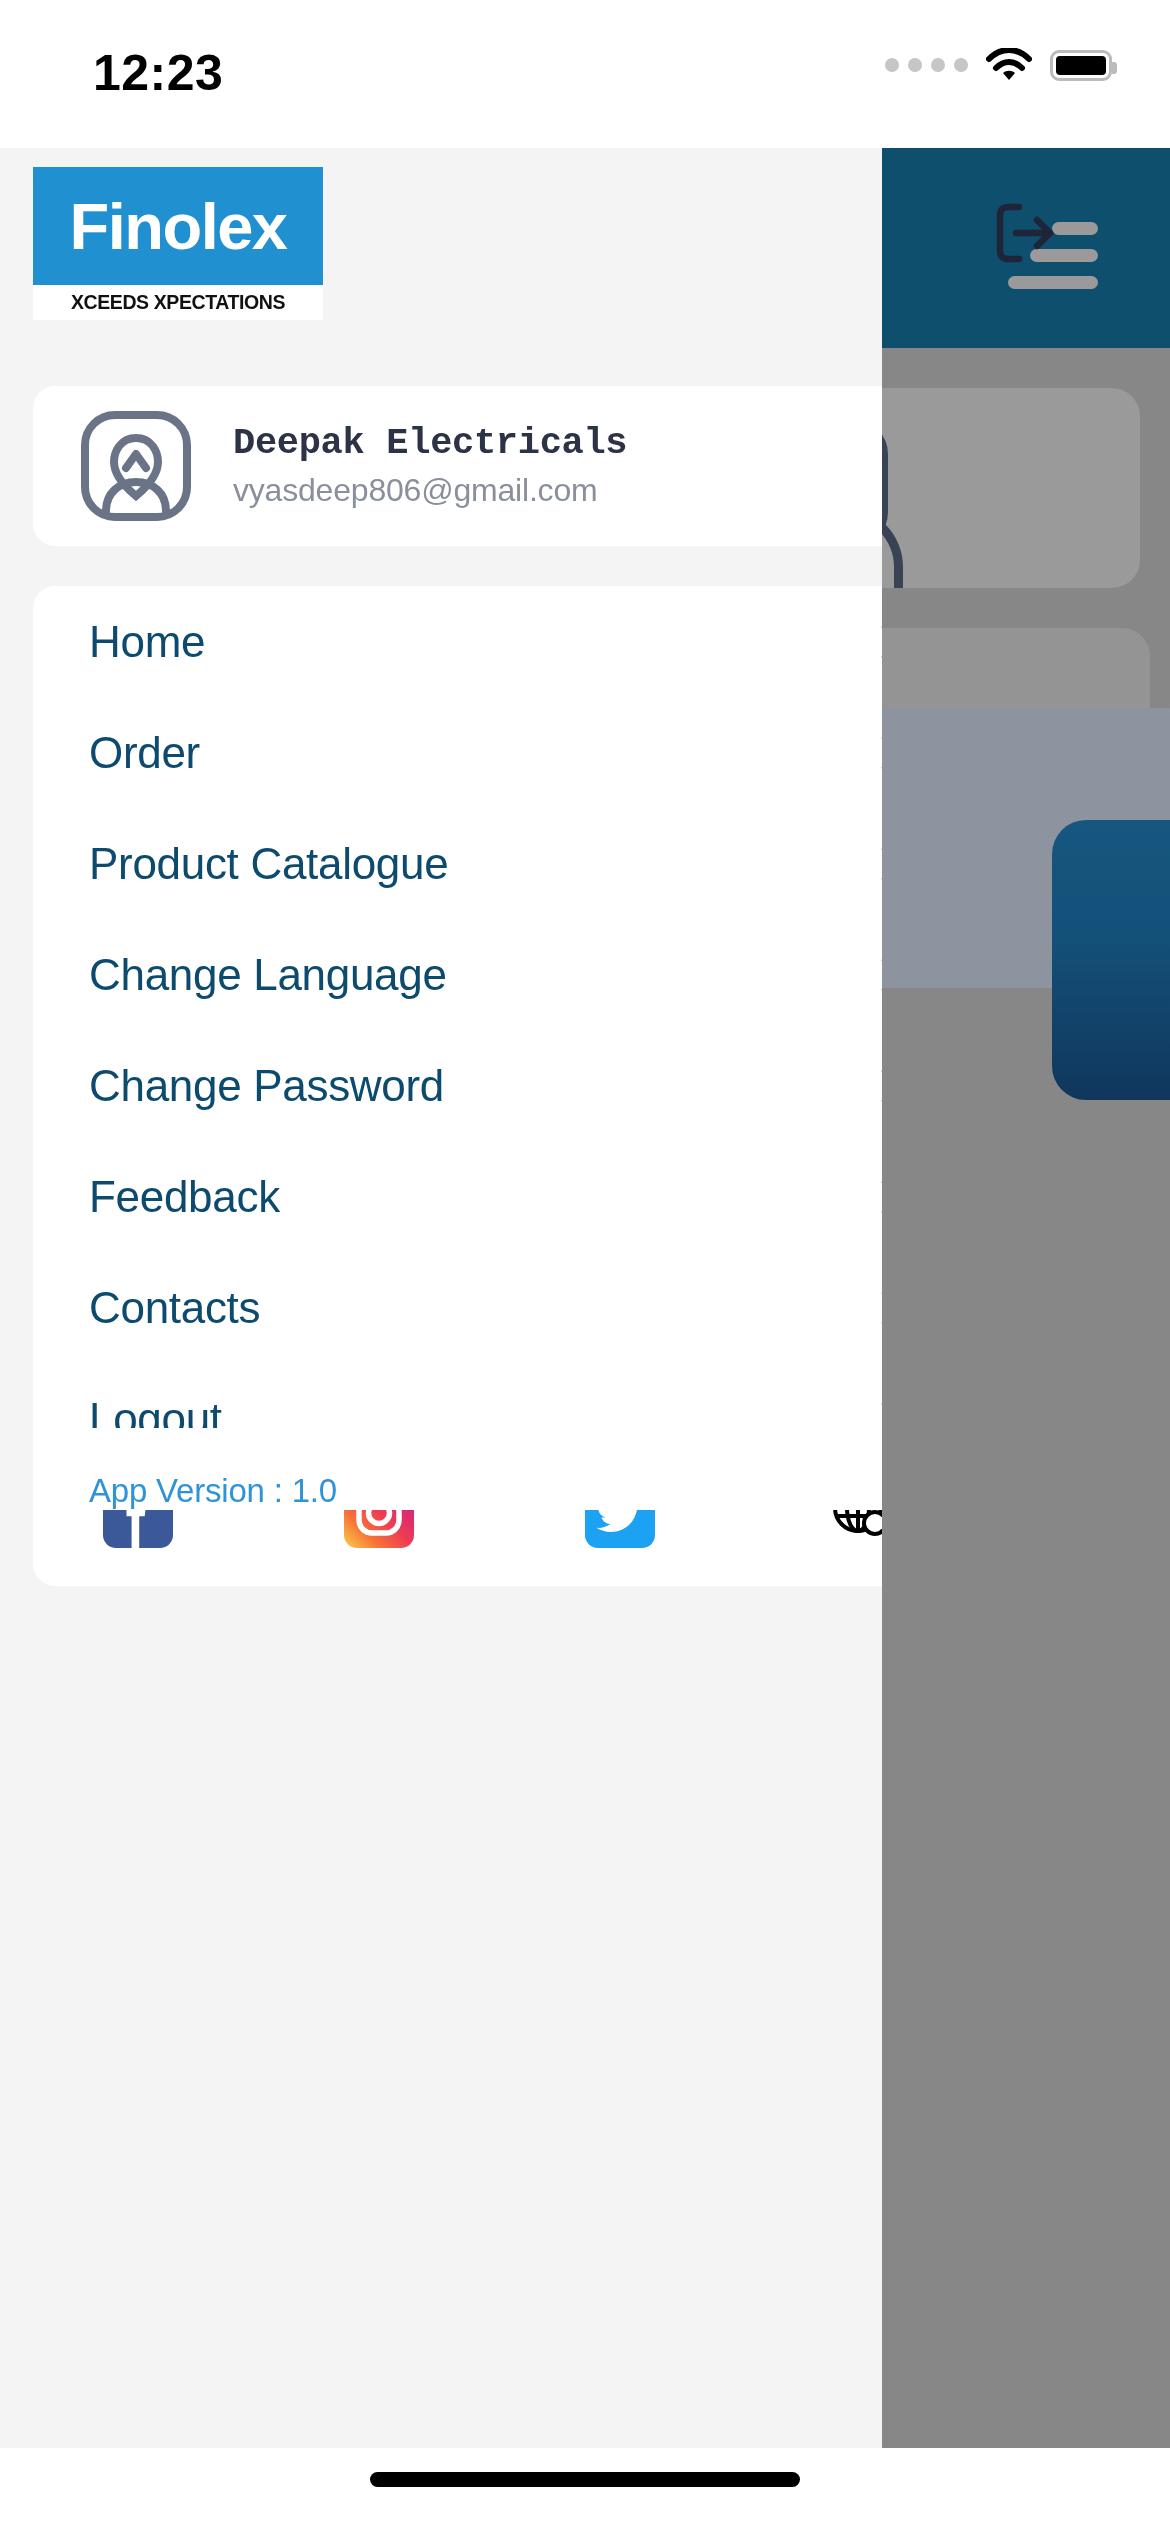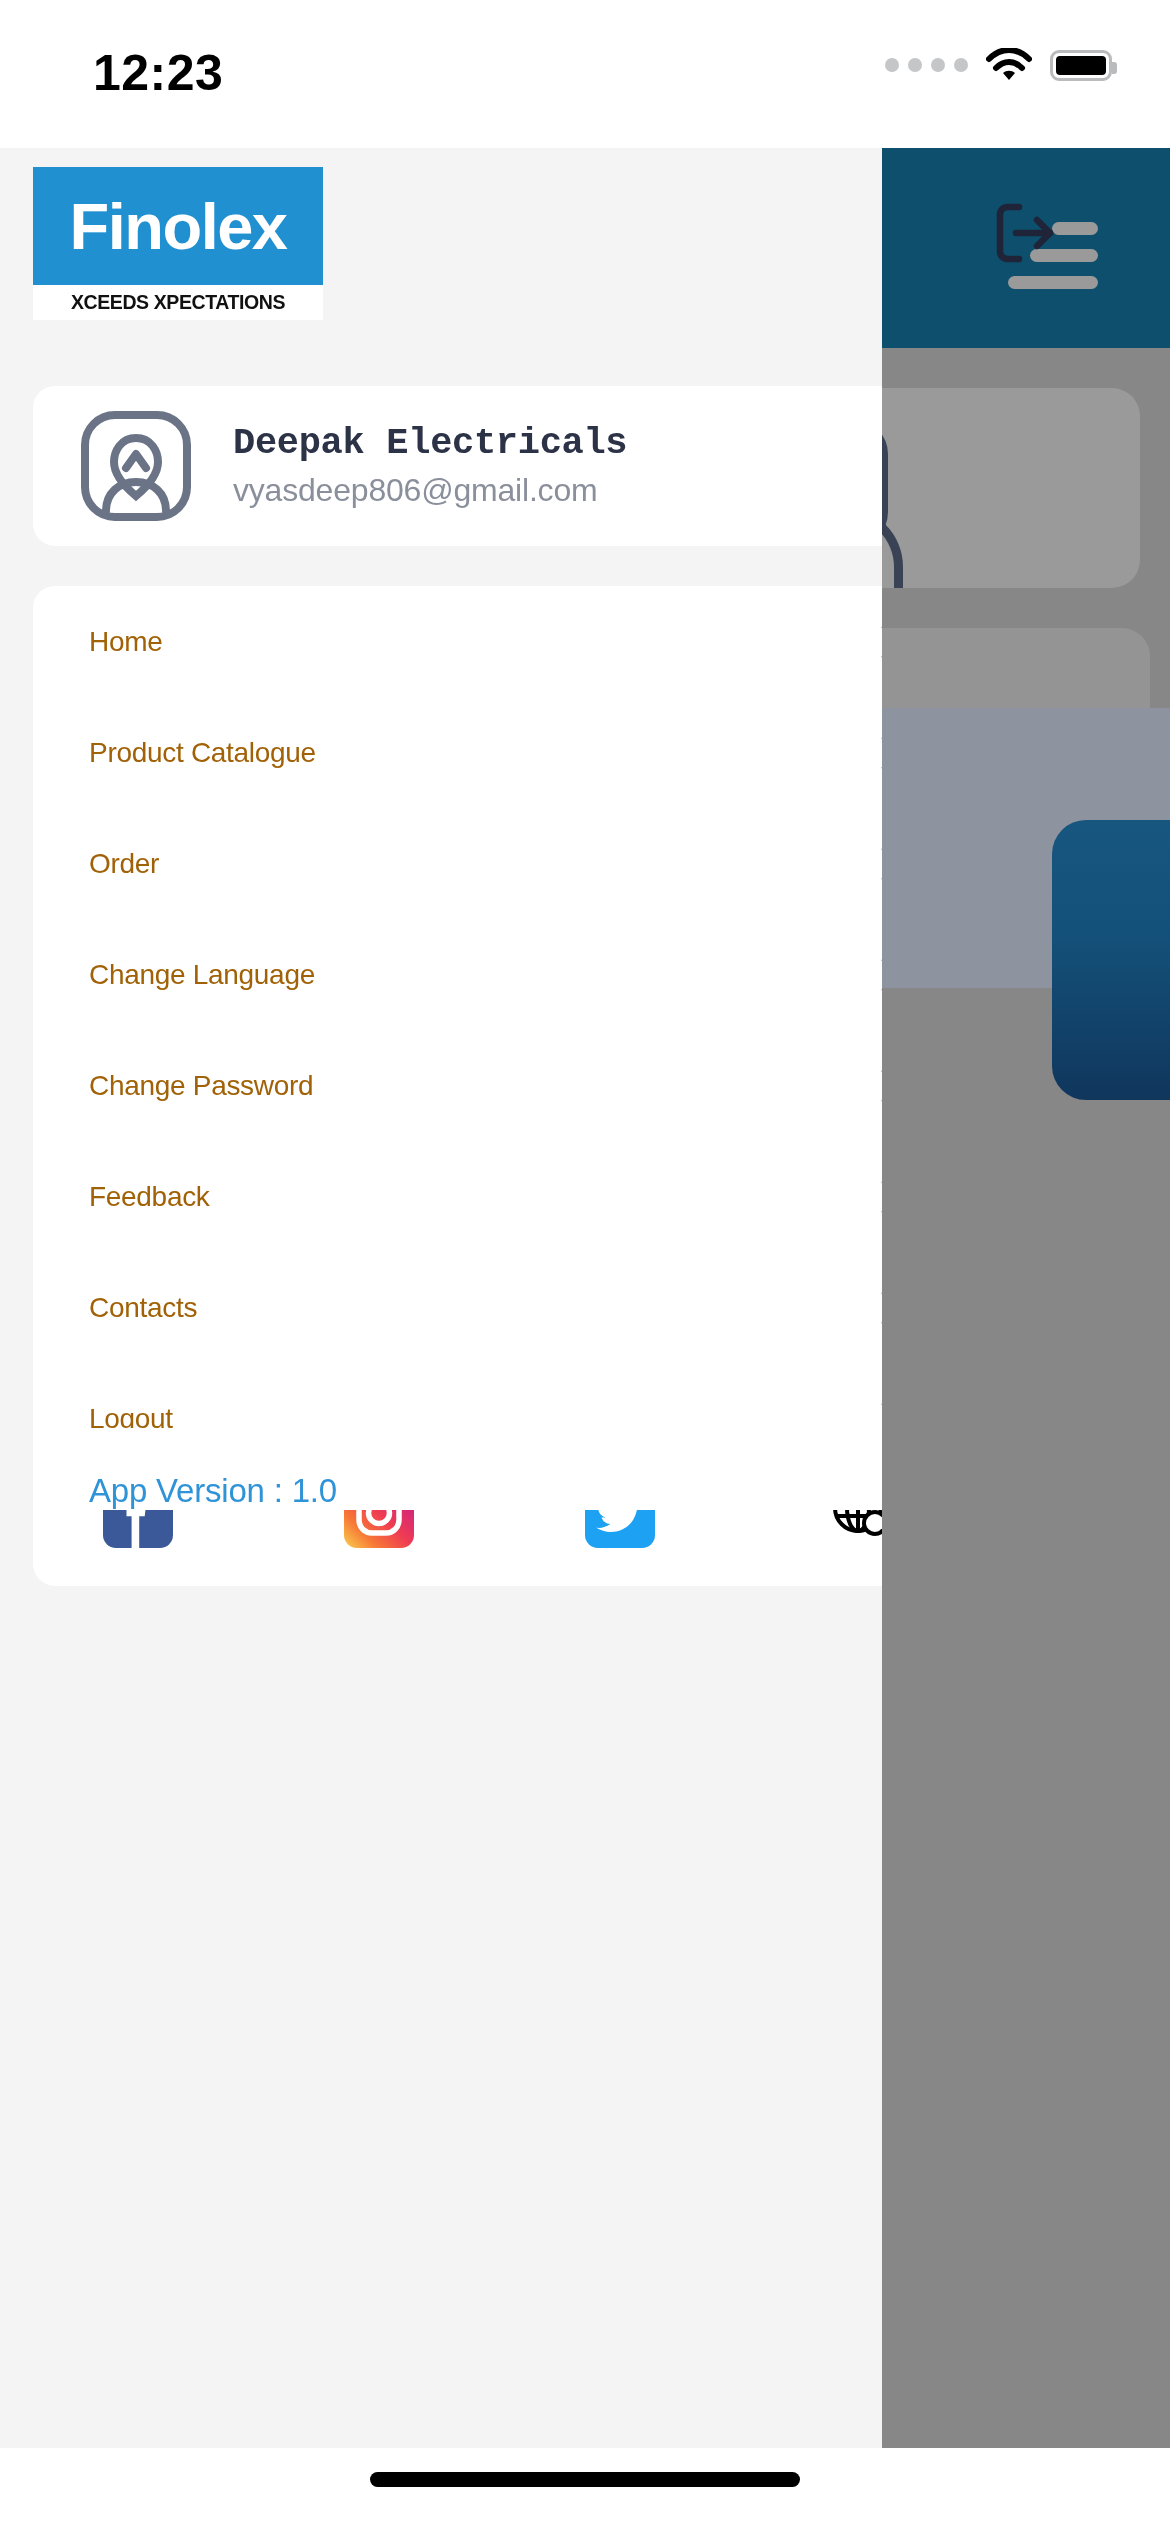--- a/index.html
+++ b/index.html
@@ -133,21 +133,21 @@
   
   .menu-card{
     position:absolute; left:33px; top:438px; width:933px; height:1000px;
     background:#ffffff; border-radius:22px; overflow:hidden;
   }
   .menu-item{
     position:relative; height:111px; display:flex; align-items:center;
     padding:0 40px 0 56px;
   }
   .menu-label{
-    font-size:28px; color:#a16207; letter-spacing:-0.3px; flex:1;
+    font-size:44px; color:#0c4a6e; letter-spacing:-0.3px; flex:1;
   }
   .chev{
     width:26px; height:26px; border-right:5px solid #2e3446;
     border-top:5px solid #2e3446; transform:rotate(45deg); margin-right:28px;
   }
   .social-row{
     position:absolute; left:0; bottom:36px; width:933px;
     display:flex; align-items:center; padding:0 70px; justify-content:space-between;
   }
   .sq{ width:70px; height:70px; border-radius:13px; position:relative; }
@@ -215,25 +215,25 @@
       </div>
     </div>
 
     <div class="menu-card">
 
       <div class="menu-item">
         <span class="menu-label">Home</span>
         <span class="chev"></span>
       </div>
       <div class="menu-item">
+        <span class="menu-label">Order</span>
+        <span class="chev"></span>
+      </div>
+      <div class="menu-item">
         <span class="menu-label">Product Catalogue</span>
-        <span class="chev"></span>
-      </div>
-      <div class="menu-item">
-        <span class="menu-label">Order</span>
         <span class="chev"></span>
       </div>
       <div class="menu-item">
         <span class="menu-label">Change Language</span>
         <span class="chev"></span>
       </div>
       <div class="menu-item">
         <span class="menu-label">Change Password</span>
         <span class="chev"></span>
       </div>

